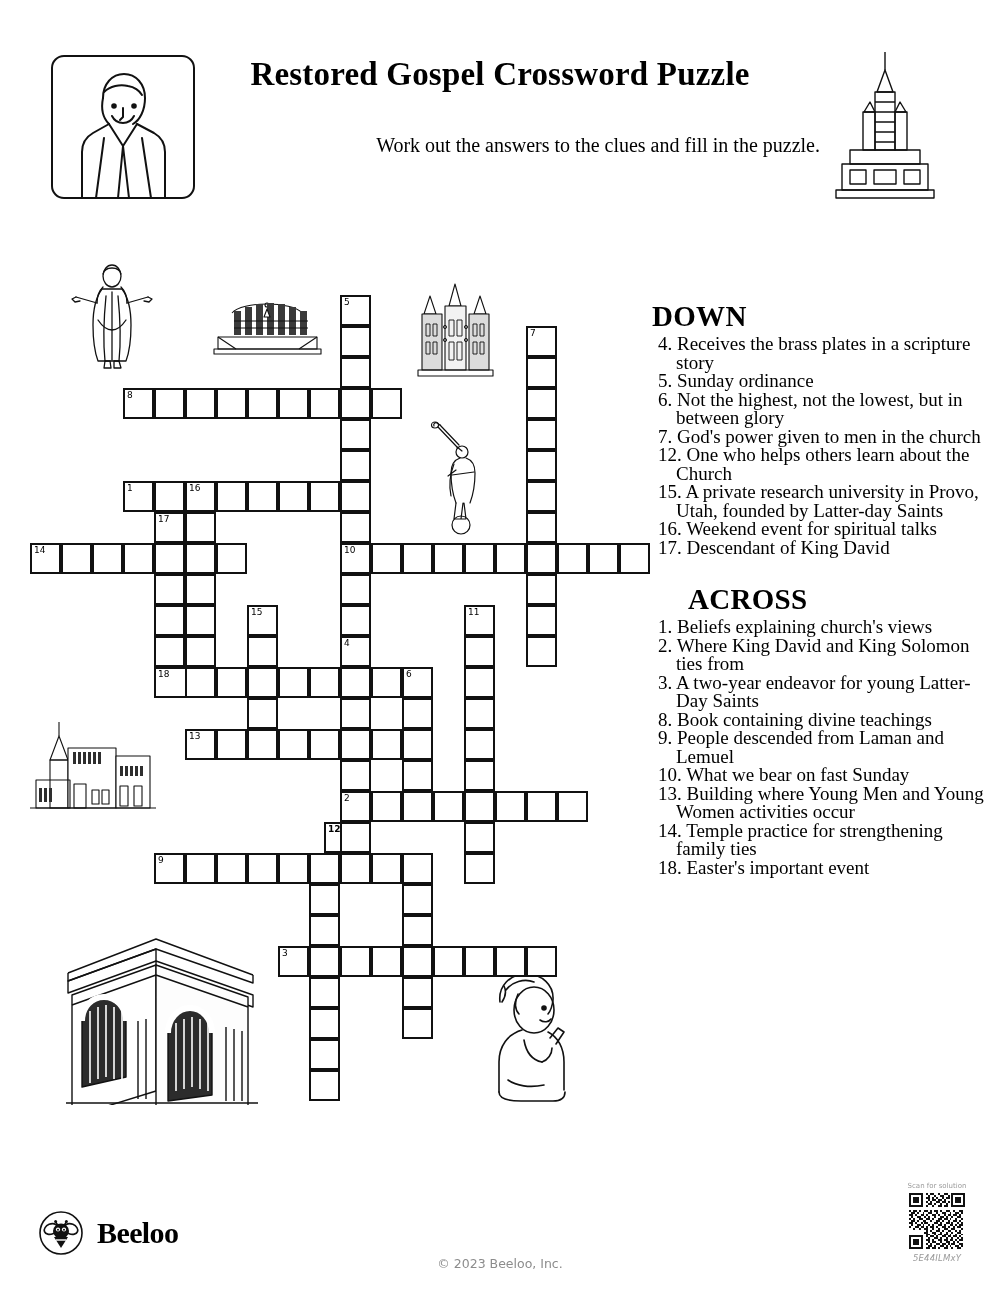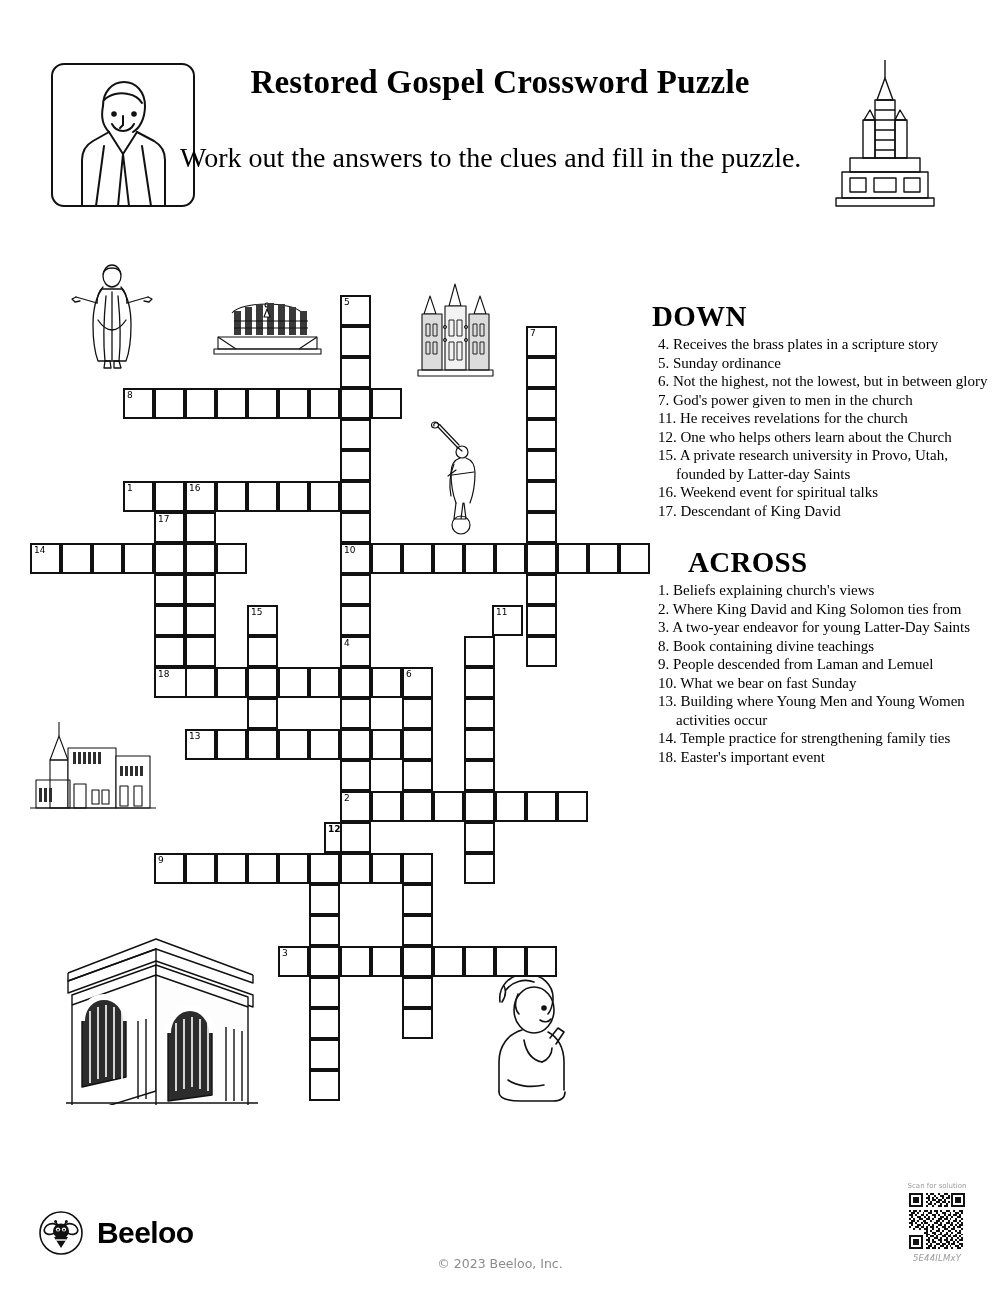--- a/index.html
+++ b/index.html
@@ -7,30 +7,30 @@
   body {
     width: 1000px; height: 1294px;
     background: #ffffff;
     font-family: "Liberation Serif", serif;
     color: #000000;
     position: relative;
     overflow: hidden;
   }
 
   
-  #header { position: absolute; left: 0; top: 8px; width: 852px; height: 230px; }
+  #header { position: absolute; left: 0; top: 0; width: 852px; height: 230px; }
   #page-title {
     position: absolute; left: 180px; top: 56px; width: 640px;
     text-align: center;
     font-size: 33px; font-weight: 700; letter-spacing: .2px;
   }
   #page-subtitle {
     position: absolute; left: 180px; top: 134px; width: 640px;
-    text-align: left;
-    font-size: 28px; font-weight: 400;
+    text-align: right;
+    font-size: 20px; font-weight: 400;
   }
   .deco { position: absolute; }
   #joseph-portrait { left: 48px; top: 52px; width: 150px; height: 150px; }
   #temple-spire { left: 820px; top: 50px; width: 130px; height: 155px; }
 
   
   #crossword-grid {
     position: absolute; left: 0px; top: 0px;
     width: 640px; height: 1160px;
   }
@@ -49,40 +49,40 @@
 
   
   #clues-panel { position: absolute; left: 650px; top: 300px; width: 340px; }
   .clue-heading {
     font-size: 29px; font-weight: 700; letter-spacing: .3px;
     margin: 0 0 2px 2px;
   }
   #across-heading-wrap { margin-top: 26px; margin-left: 36px; }
   .clue-list { list-style: none; margin: 0; padding: 0; }
   .clue-item {
-    font-size: 15px; line-height: 18.5px;
+    font-size: 19px; line-height: 18.5px;
     padding-left: 26px; text-indent: -18px;
     margin-bottom: 0px;
   }
   .clue-num { }
 
   
   #art-jesus      { left: 62px;  top: 262px; width: 100px; height: 110px; }
   #art-conference { left: 210px; top: 295px; width: 115px; height: 60px; }
   #art-slc-temple { left: 408px; top: 282px; width: 95px;  height: 110px; }
   #art-moroni     { left: 430px; top: 420px; width: 55px;  height: 115px; }
   #art-chapel     { left: 28px;  top: 718px; width: 130px; height: 95px; }
   #art-visitor    { left: 58px;  top: 925px; width: 205px; height: 180px; }
   #art-praying    { left: 478px; top: 968px; width: 105px; height: 135px; }
 
   
   #footer { position: absolute; left: 0; top: 1170px; width: 1000px; height: 124px; }
   #brand { position: absolute; left: 38px; top: 40px; display: flex; align-items: center; gap: 13px; }
   #brand-name {
-    font-family: Liberation Sans, sans-serif;
+    font-family: Liberation Serif, serif;
     font-size: 30px; font-weight: 700; letter-spacing: -.6px; color: #000;
   }
   #copyright {
     position: absolute; left: 0; top: 86px; width: 1000px;
     text-align: center;
     font-family: "DejaVu Sans", sans-serif;
     font-size: 12.5px; color: #8c8c8c;
   }
   #solution-block { position: absolute; right: 18px; top: 12px; width: 90px; text-align: center; }
   #scan-label {
@@ -367,21 +367,21 @@
     <div class="cell" style="left: 464px; top: 543px;"></div>
     <div class="cell" style="left: 495px; top: 543px;"></div>
     <div class="cell" style="left: 557px; top: 543px;"></div>
     <div class="cell" style="left: 588px; top: 543px;"></div>
     <div class="cell" style="left: 619px; top: 543px;"></div>
     <div class="cell" style="left: 247px; top: 605px;">
       <span class="num">15</span>
     </div>
     <div class="cell" style="left: 247px; top: 636px;"></div>
     <div class="cell" style="left: 247px; top: 667px;"></div>
-    <div class="cell" style="left: 464px; top: 605px; margin-left: 28px;">
+    <div class="cell" style="left: 464px; top: 605px;">
       <span class="num">11</span>
     </div>
     <div class="cell" style="left: 464px; top: 636px;"></div>
     <div class="cell" style="left: 464px; top: 667px;"></div>
     <div class="cell" style="left: 464px; top: 698px;"></div>
     <div class="cell" style="left: 464px; top: 729px;"></div>
     <div class="cell" style="left: 464px; top: 760px;"></div>
     <div class="cell" style="left: 464px; top: 791px;"></div>
     <div class="cell" style="left: 340px; top: 636px;">
       <span class="num">4</span>
@@ -463,21 +463,20 @@
     <div class="cell" style="left: 402px; top: 1008px;"></div>
   </div>
 
 <div id="clues-panel">
   <div class="clue-heading">DOWN</div>
   <ul class="clue-list" id="down-list">
       <li class="clue-item"><span class="clue-num">4.</span><span> Receives the brass plates in a scripture story</span></li>
       <li class="clue-item"><span class="clue-num">5.</span><span> Sunday ordinance</span></li>
       <li class="clue-item"><span class="clue-num">6.</span><span> Not the highest, not the lowest, but in between glory</span></li>
       <li class="clue-item"><span class="clue-num">7.</span><span> God's power given to men in the church</span></li>
-      <li class="clue-item"><span class="clue-num">11.</span><span> He receives revelations for the church</span></li>
       <li class="clue-item"><span class="clue-num">12.</span><span> One who helps others learn about the Church</span></li>
       <li class="clue-item"><span class="clue-num">15.</span><span> A private research university in Provo, Utah, founded by Latter-day Saints</span></li>
       <li class="clue-item"><span class="clue-num">16.</span><span> Weekend event for spiritual talks</span></li>
       <li class="clue-item"><span class="clue-num">17.</span><span> Descendant of King David</span></li>
     </ul>
 
   <div id="across-heading-wrap">
     <div class="clue-heading">ACROSS</div>
   </div>
   <ul class="clue-list" id="across-list">

